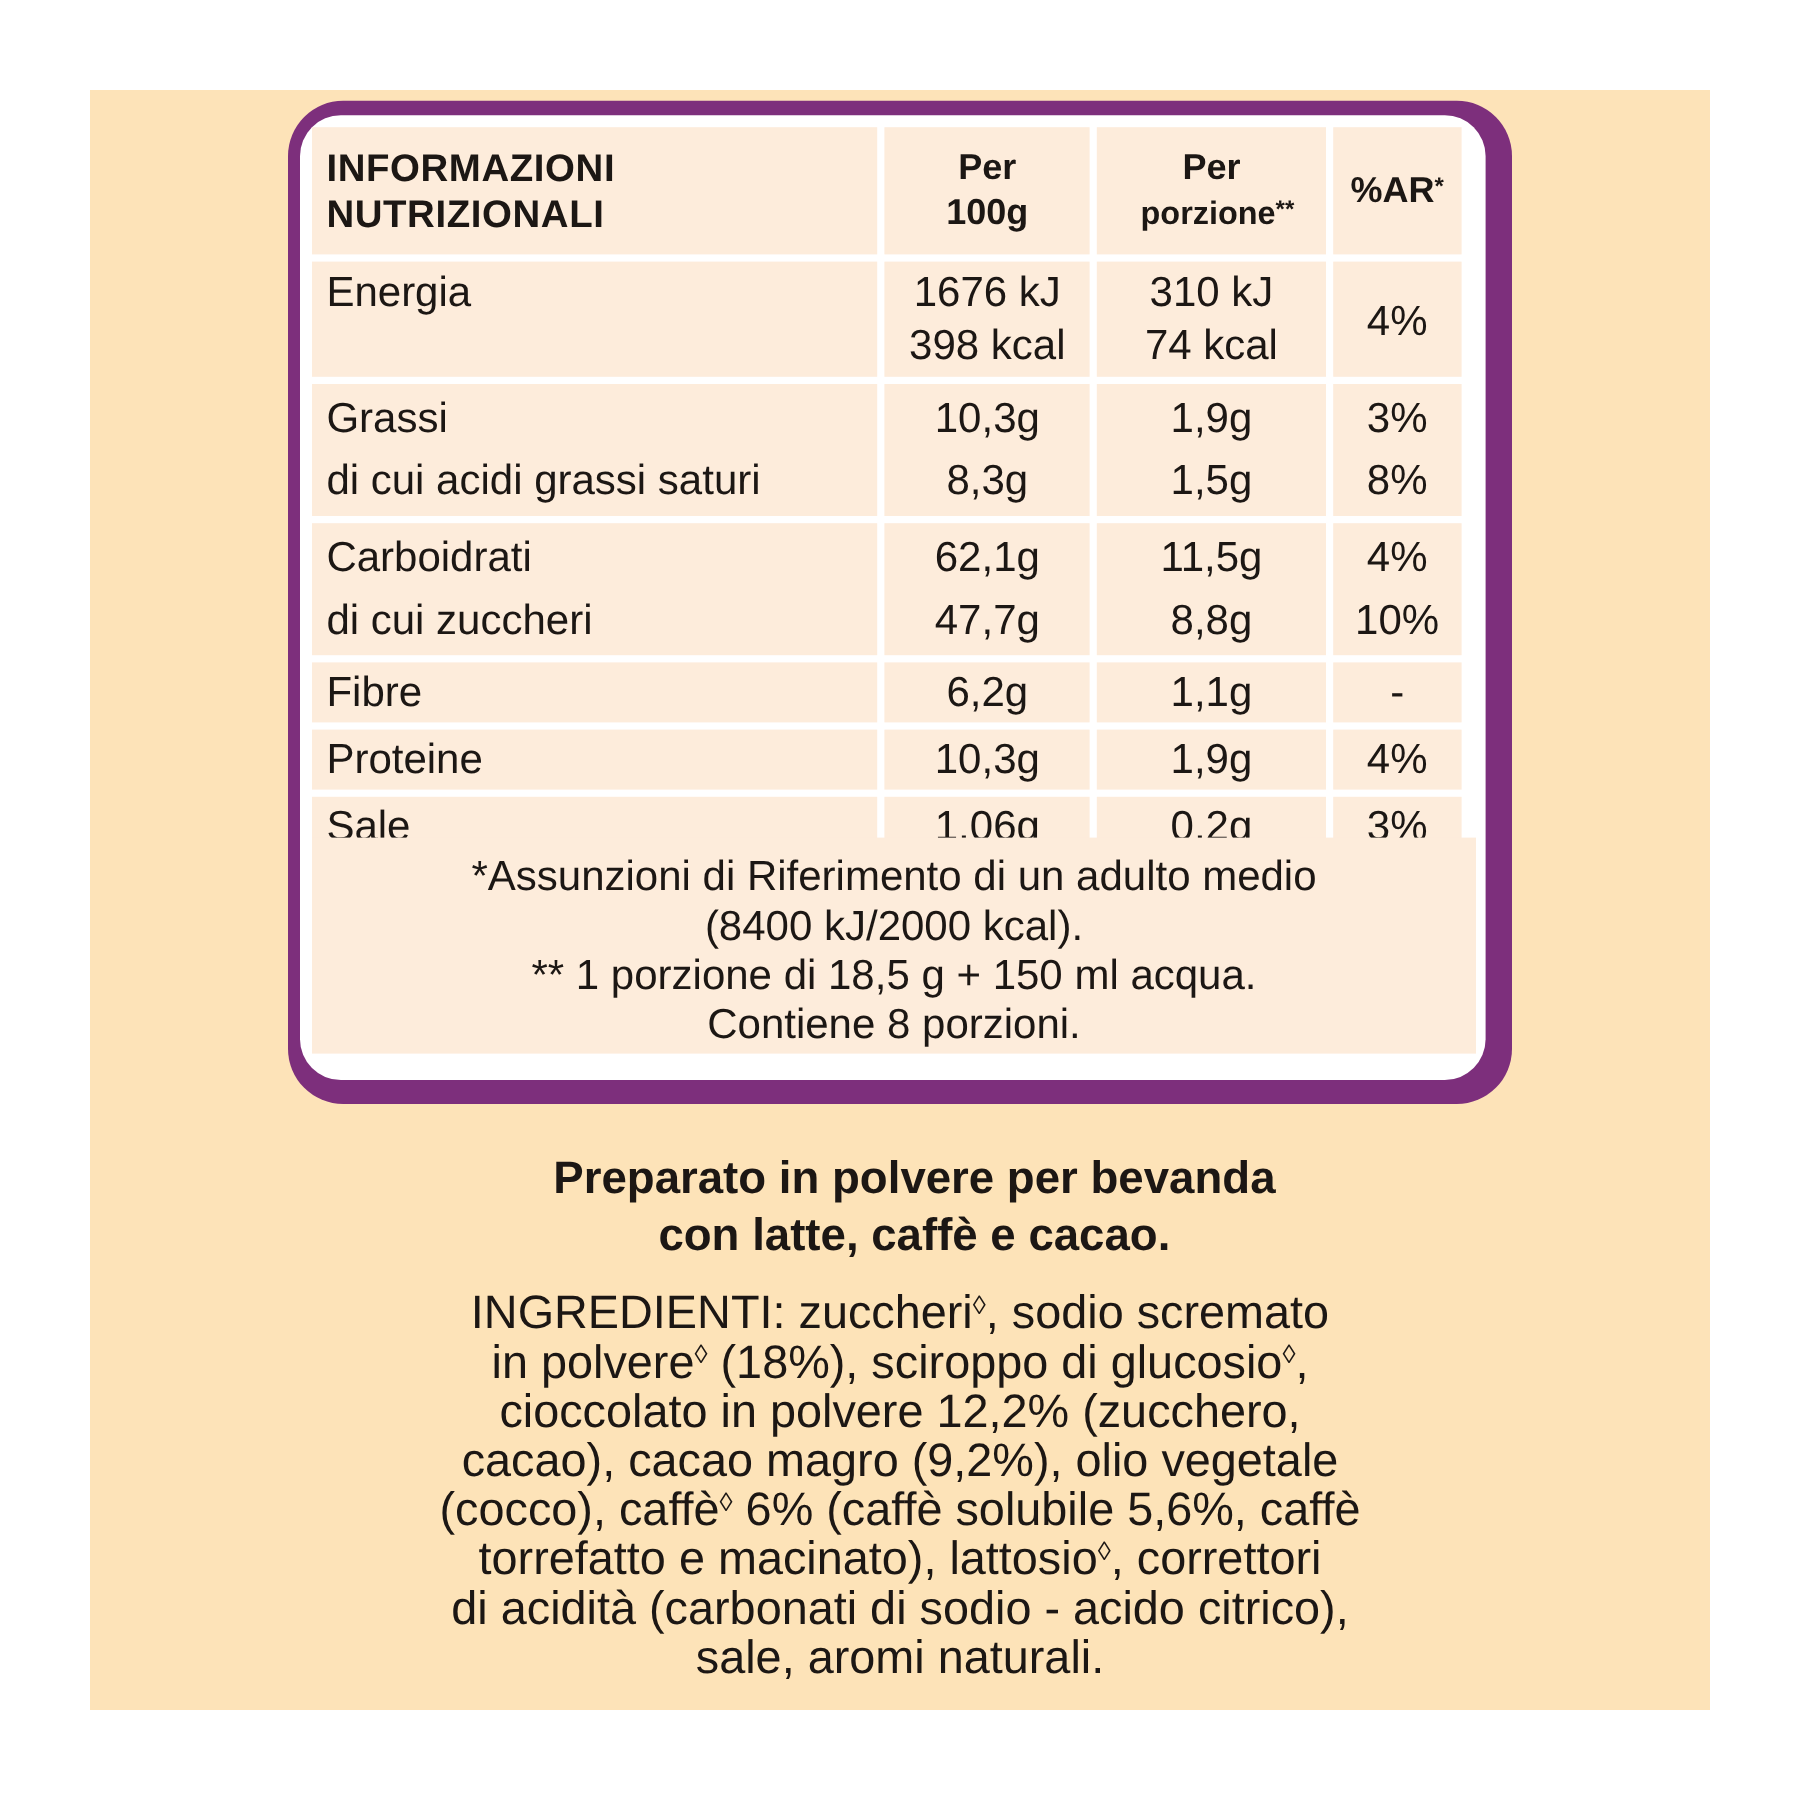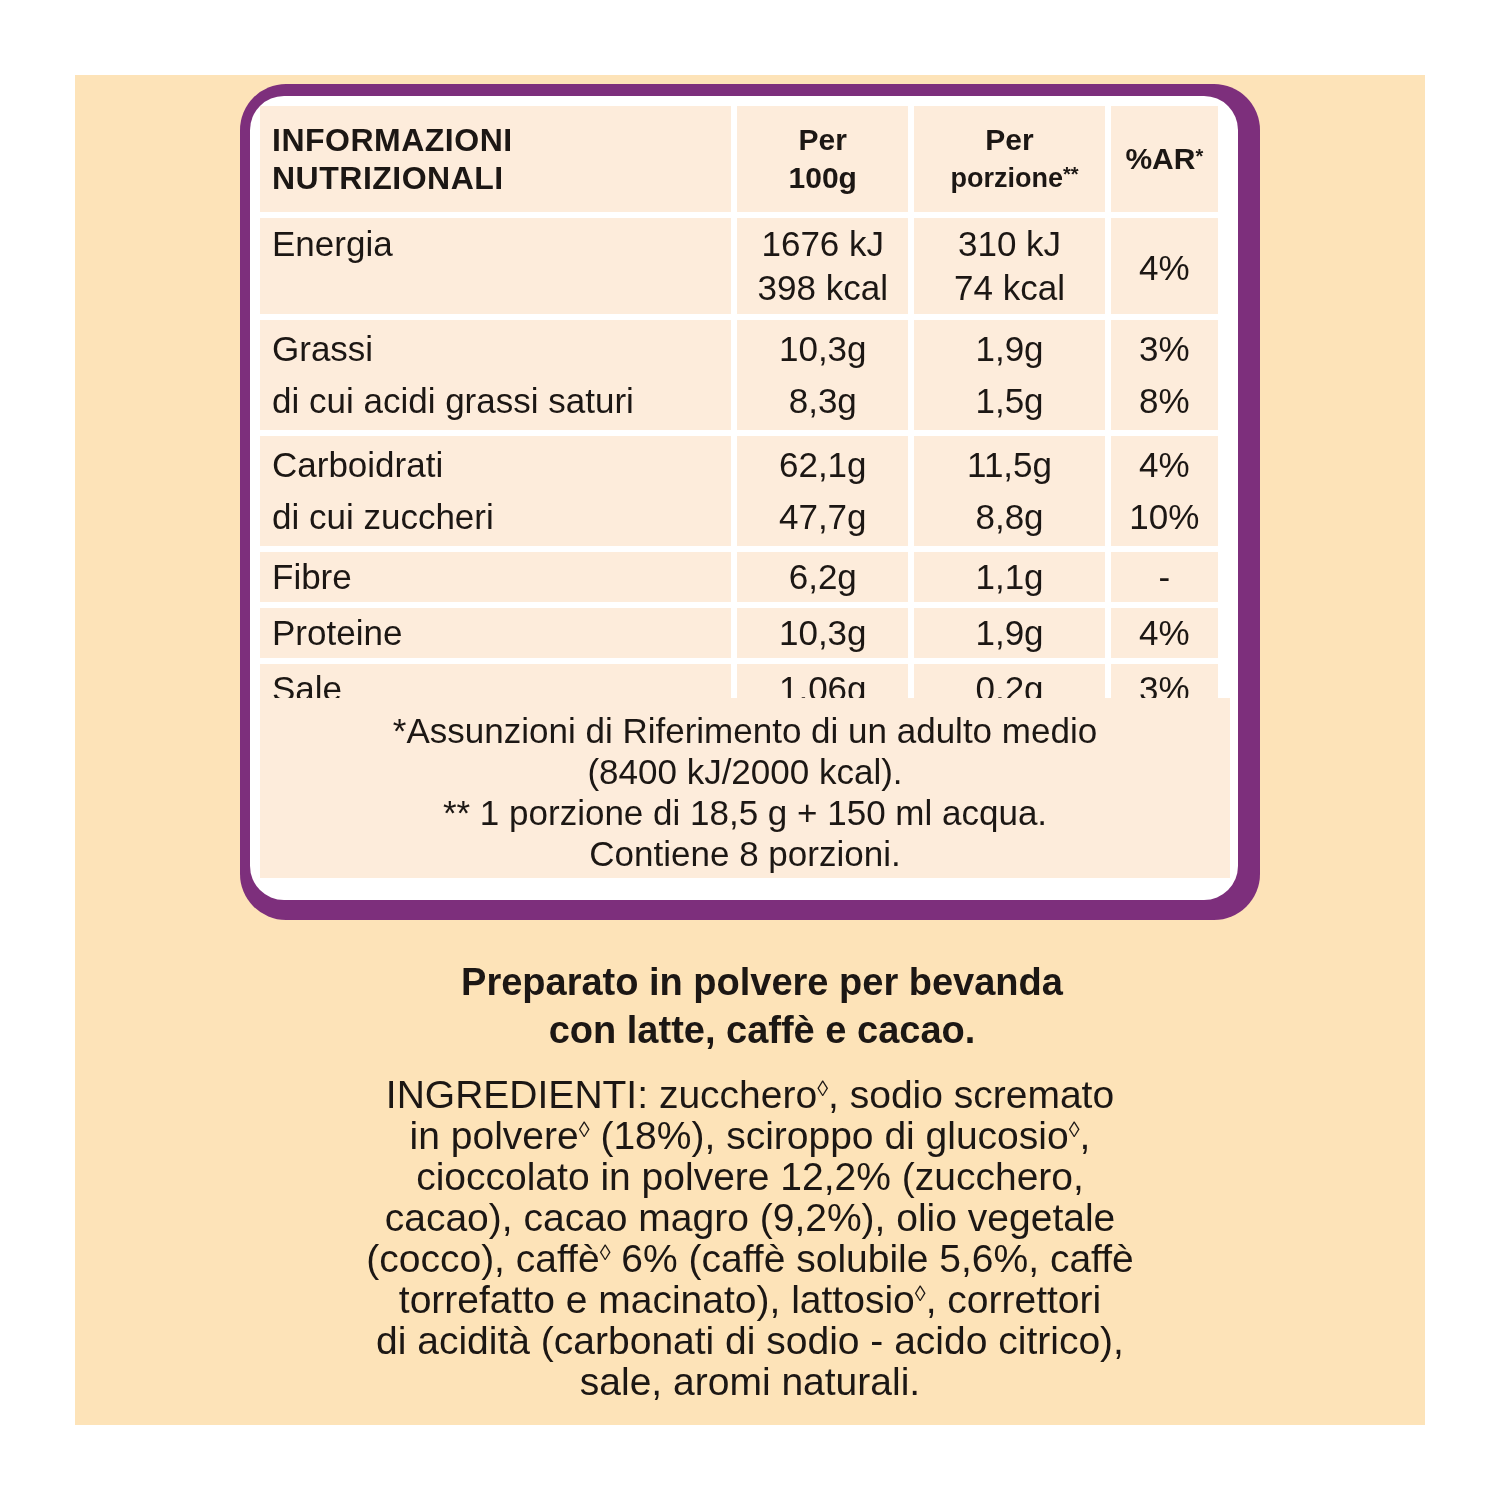--- a/index.html
+++ b/index.html
@@ -251,21 +251,21 @@
     </div>
   </div>
 
   <div class="description">
     <div>Preparato in polvere per bevanda</div>
     <div>con latte, caffè e cacao.</div>
   </div>
 
   <div class="ingredients">
     <div class="line">
-      <b>INGREDIENTI:</b><span> zucchero</span><span class="lozenge">◊</span><span>, </span><b>sodio</b><span> scremato</span>
+      <b>INGREDIENTI:</b><span> zuccheri</span><span class="lozenge">◊</span><span>, </span><b>sodio</b><span> scremato</span>
     </div>
     <div class="line">
       <span>in polvere</span><span class="lozenge">◊</span><span> (18%), sciroppo di glucosio</span><span class="lozenge">◊</span><span>,</span>
     </div>
     <div class="line">cioccolato in polvere 12,2% (zucchero,</div>
     <div class="line">cacao), cacao magro (9,2%), olio vegetale</div>
     <div class="line">
       <span>(cocco), caffè</span><span class="lozenge">◊</span><span> 6% (caffè solubile 5,6%, caffè</span>
     </div>
     <div class="line">

